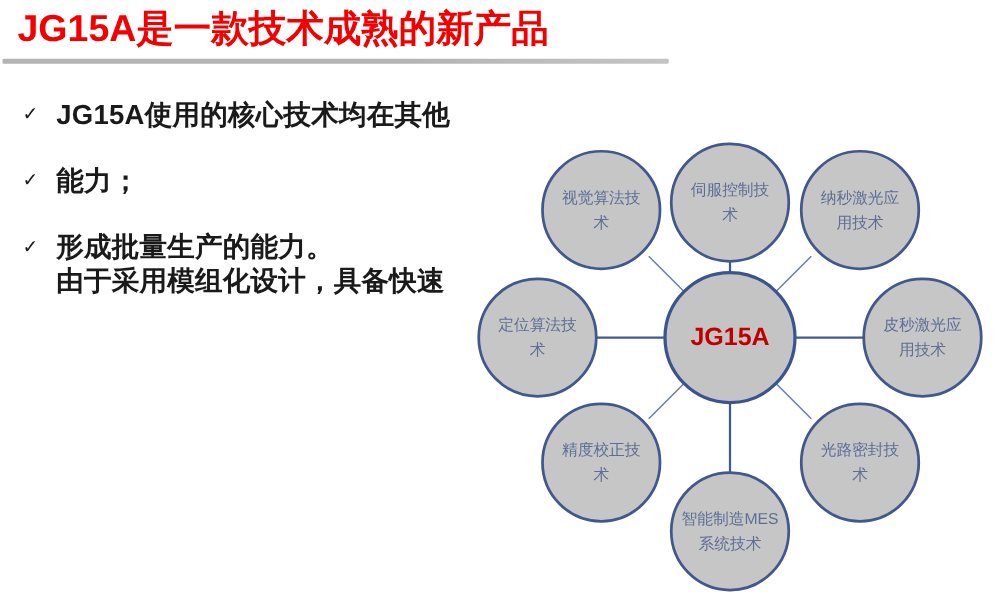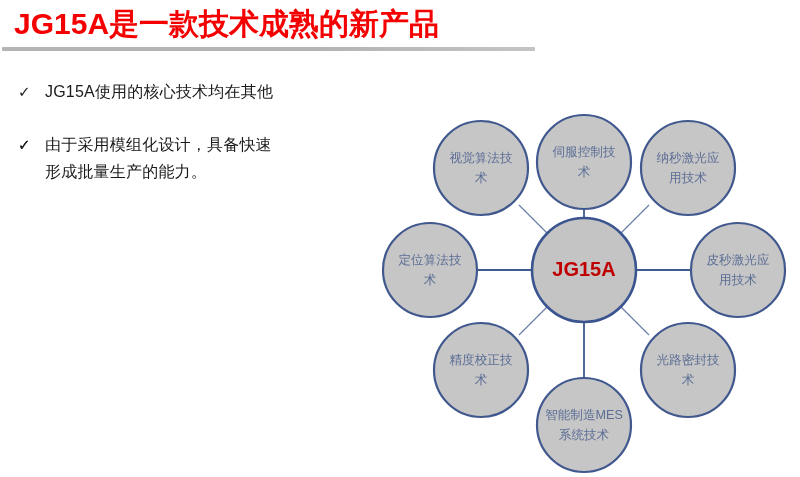--- a/index.html
+++ b/index.html
@@ -61,25 +61,26 @@
   }
   .bullet-mark {
     position: absolute;
     left: 18px;
     top: 1px;
     font-size: 15px;
     color: #1a1a1a;
     line-height: 25px;
   }
   .bullet-text {
-    font-size: 16px;
+    font-size: 22px;
     color: #1a1a1a;
     line-height: 27px;
     letter-spacing: 0.2px;
     display: block;
+    font-weight: bold;
   }
 
   
   #diagram {
     position: absolute;
     left: 350px;
     top: 48px;
     width: 450px;
     height: 429px;
   }
@@ -132,26 +133,27 @@
 
   <div id="bullets">
 
     <div class="bullet">
       <span class="bullet-mark">✓</span>
       <span class="bullet-text">JG15A使用的核心技术均在其他</span>
     </div>
 
     <div class="bullet">
       <span class="bullet-mark">✓</span>
+      <span class="bullet-text">能力；</span>
     </div>
 
     <div class="bullet">
       <span class="bullet-mark">✓</span>
+      <span class="bullet-text">形成批量生产的能力。</span>
       <span class="bullet-text">由于采用模组化设计，具备快速</span>
-      <span class="bullet-text">形成批量生产的能力。</span>
     </div>
 
   </div>
 
   <div id="diagram">
     <svg width="450" height="429" viewBox="0 0 450 429" xmlns="http://www.w3.org/2000/svg">
 
       <g>
         <line class="connector connector-main" x1="234" y1="170" x2="234" y2="114"></line>
         <line class="connector" x1="271" y1="185" x2="299" y2="157"></line>

